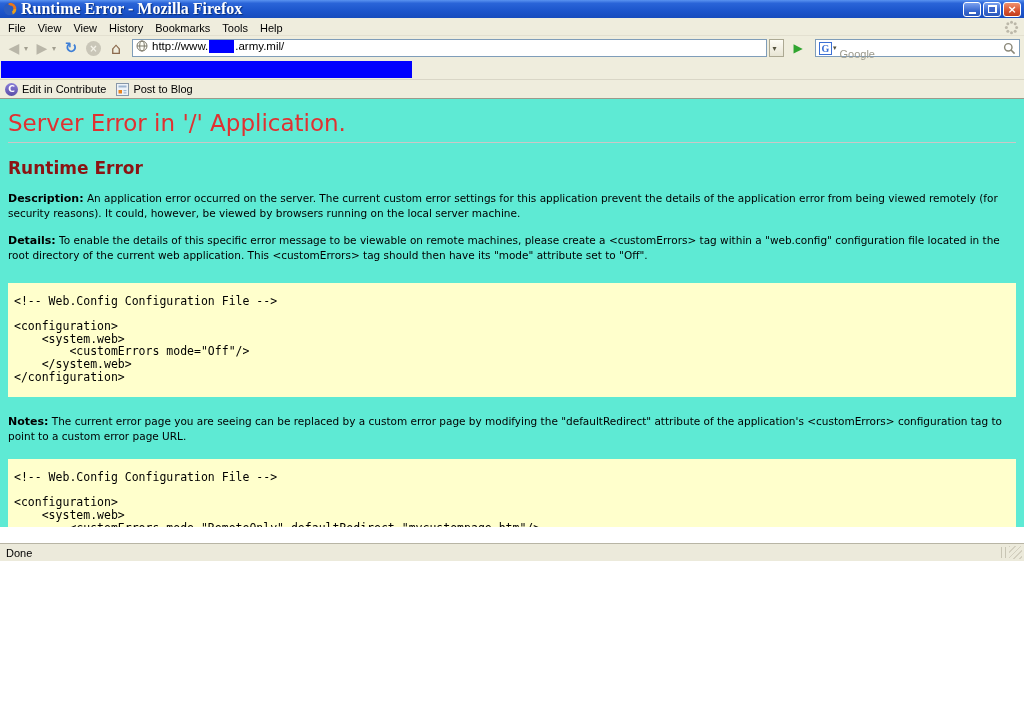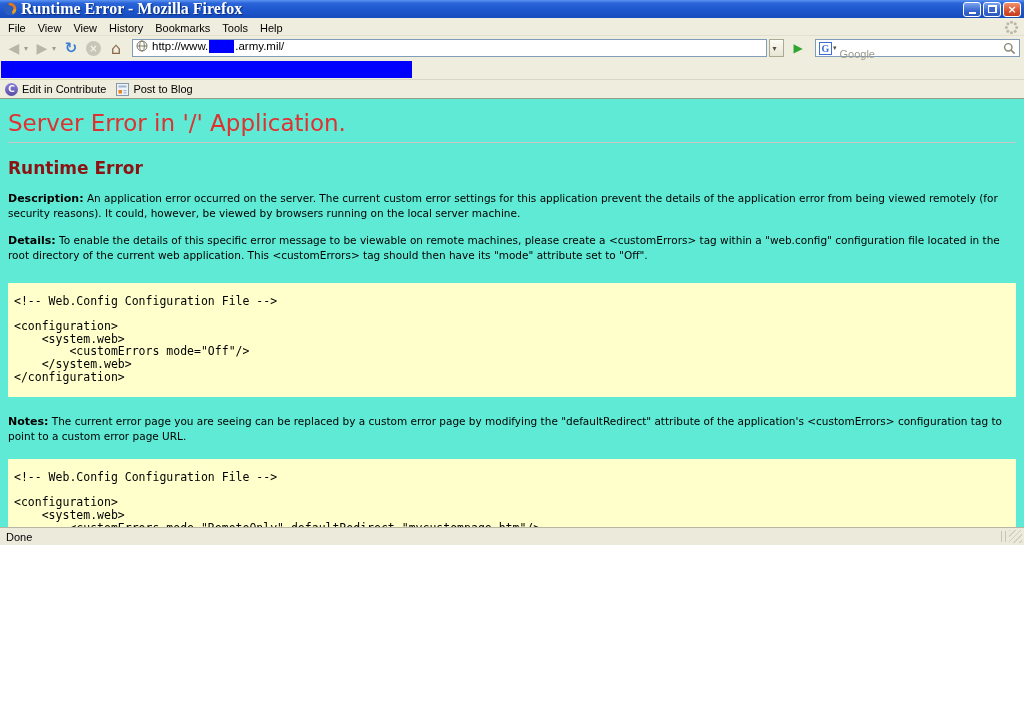--- a/index.html
+++ b/index.html
@@ -80,21 +80,21 @@
   .content h2 { margin:15px 0 0; font-size:17px; font-weight:600; color:#8b1313; }
   .content p  { margin:13px 0 0; font-size:10.5px; line-height:14px; }
   .content p b { font-size:11px; }
   pre.code { margin:21px 0 0; padding:12px 6px 14px; background:#ffffcc;
     font:11.5px/12.6px "DejaVu Sans Mono","Liberation Mono",monospace; color:#000; white-space:pre; }
   p.notes-p { margin:17px 0 0; }
   pre.code2 { margin-top:16px; }
 
   
   .statusbar { height:18px; background:#eceadb; border-top:1px solid #b8b5a5; display:flex; align-items:center;
-    padding:0 6px; position:relative; }
+    padding:0 6px; position:relative;margin-top:16px; }
   .status-text { font-size:11px; color:#000; }
   .status-sep { position:absolute; top:3px; bottom:3px; width:1px; background:#c8c5b4; }
   .sep1 { right:22px; } .sep2 { right:18px; }
   .grip { position:absolute; right:2px; bottom:2px; width:13px; height:13px;
     background:repeating-linear-gradient(135deg,#d3cfbf 0 1px,transparent 1px 4px); }
 </style>
 </head>
 <body>
 
 <div class="screen">

